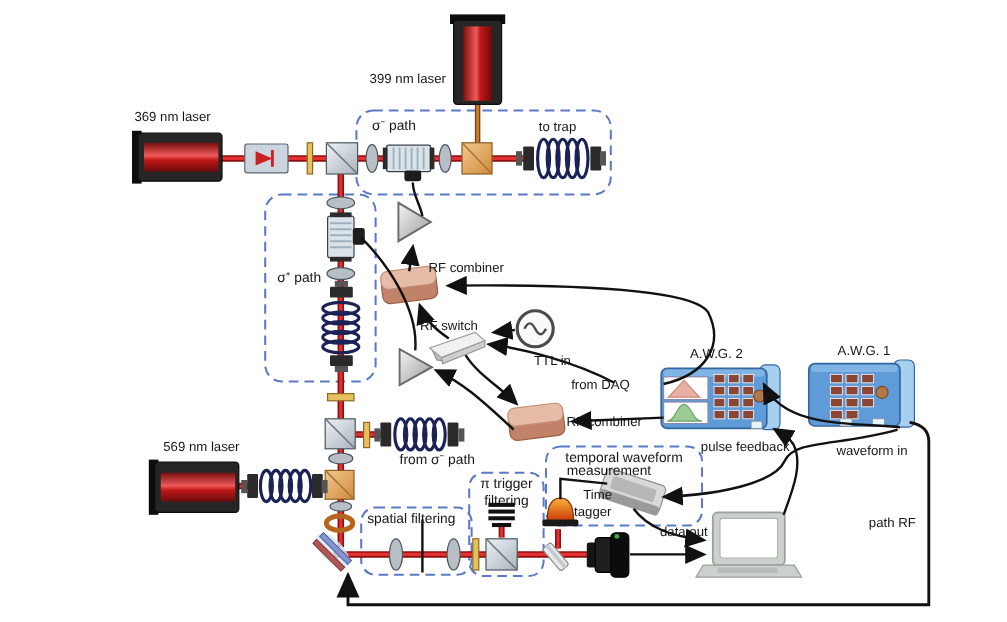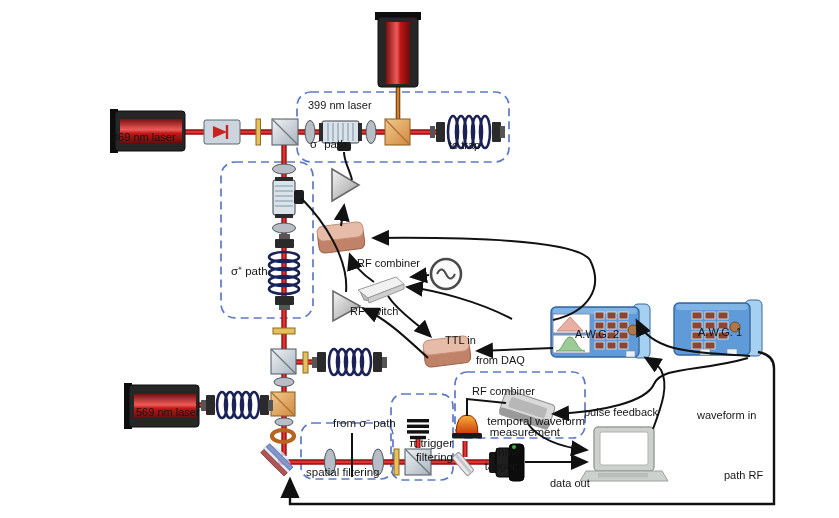--- a/index.html
+++ b/index.html
@@ -1,21 +1,21 @@
 <!DOCTYPE html>
 <html><head>
 <meta charset="utf-8">
 <style>
   html,body{margin:0;padding:0;background:#fff;}
   #stage{position:relative;width:839px;height:518px;background:#ffffff;overflow:hidden;
          font-family:"Liberation Sans",sans-serif;}
   #layer{position:absolute;left:0;top:0;}
-  .lbl{position:absolute;font-size:11px;color:#151515;white-space:nowrap;line-height:12px;margin-top:39px;}
+  .lbl{position:absolute;font-size:11px;color:#151515;white-space:nowrap;line-height:12px;}
   .lbl.b{font-weight:normal;font-size:11.5px;}
-  .lbl.c{text-align:right;white-space:normal;}
+  .lbl.c{text-align:center;white-space:normal;}
 </style>
 </head>
 <body>
 
 <div id="stage">
 <svg id="layer" width="839" height="518" viewBox="0 0 839 518">
 <defs>
   <marker id="arr" markerWidth="9" markerHeight="8" refX="7.5" refY="4" orient="auto">
     <path d="M0,0 L9,4 L0,8 Z" fill="#111"></path>
   </marker>

